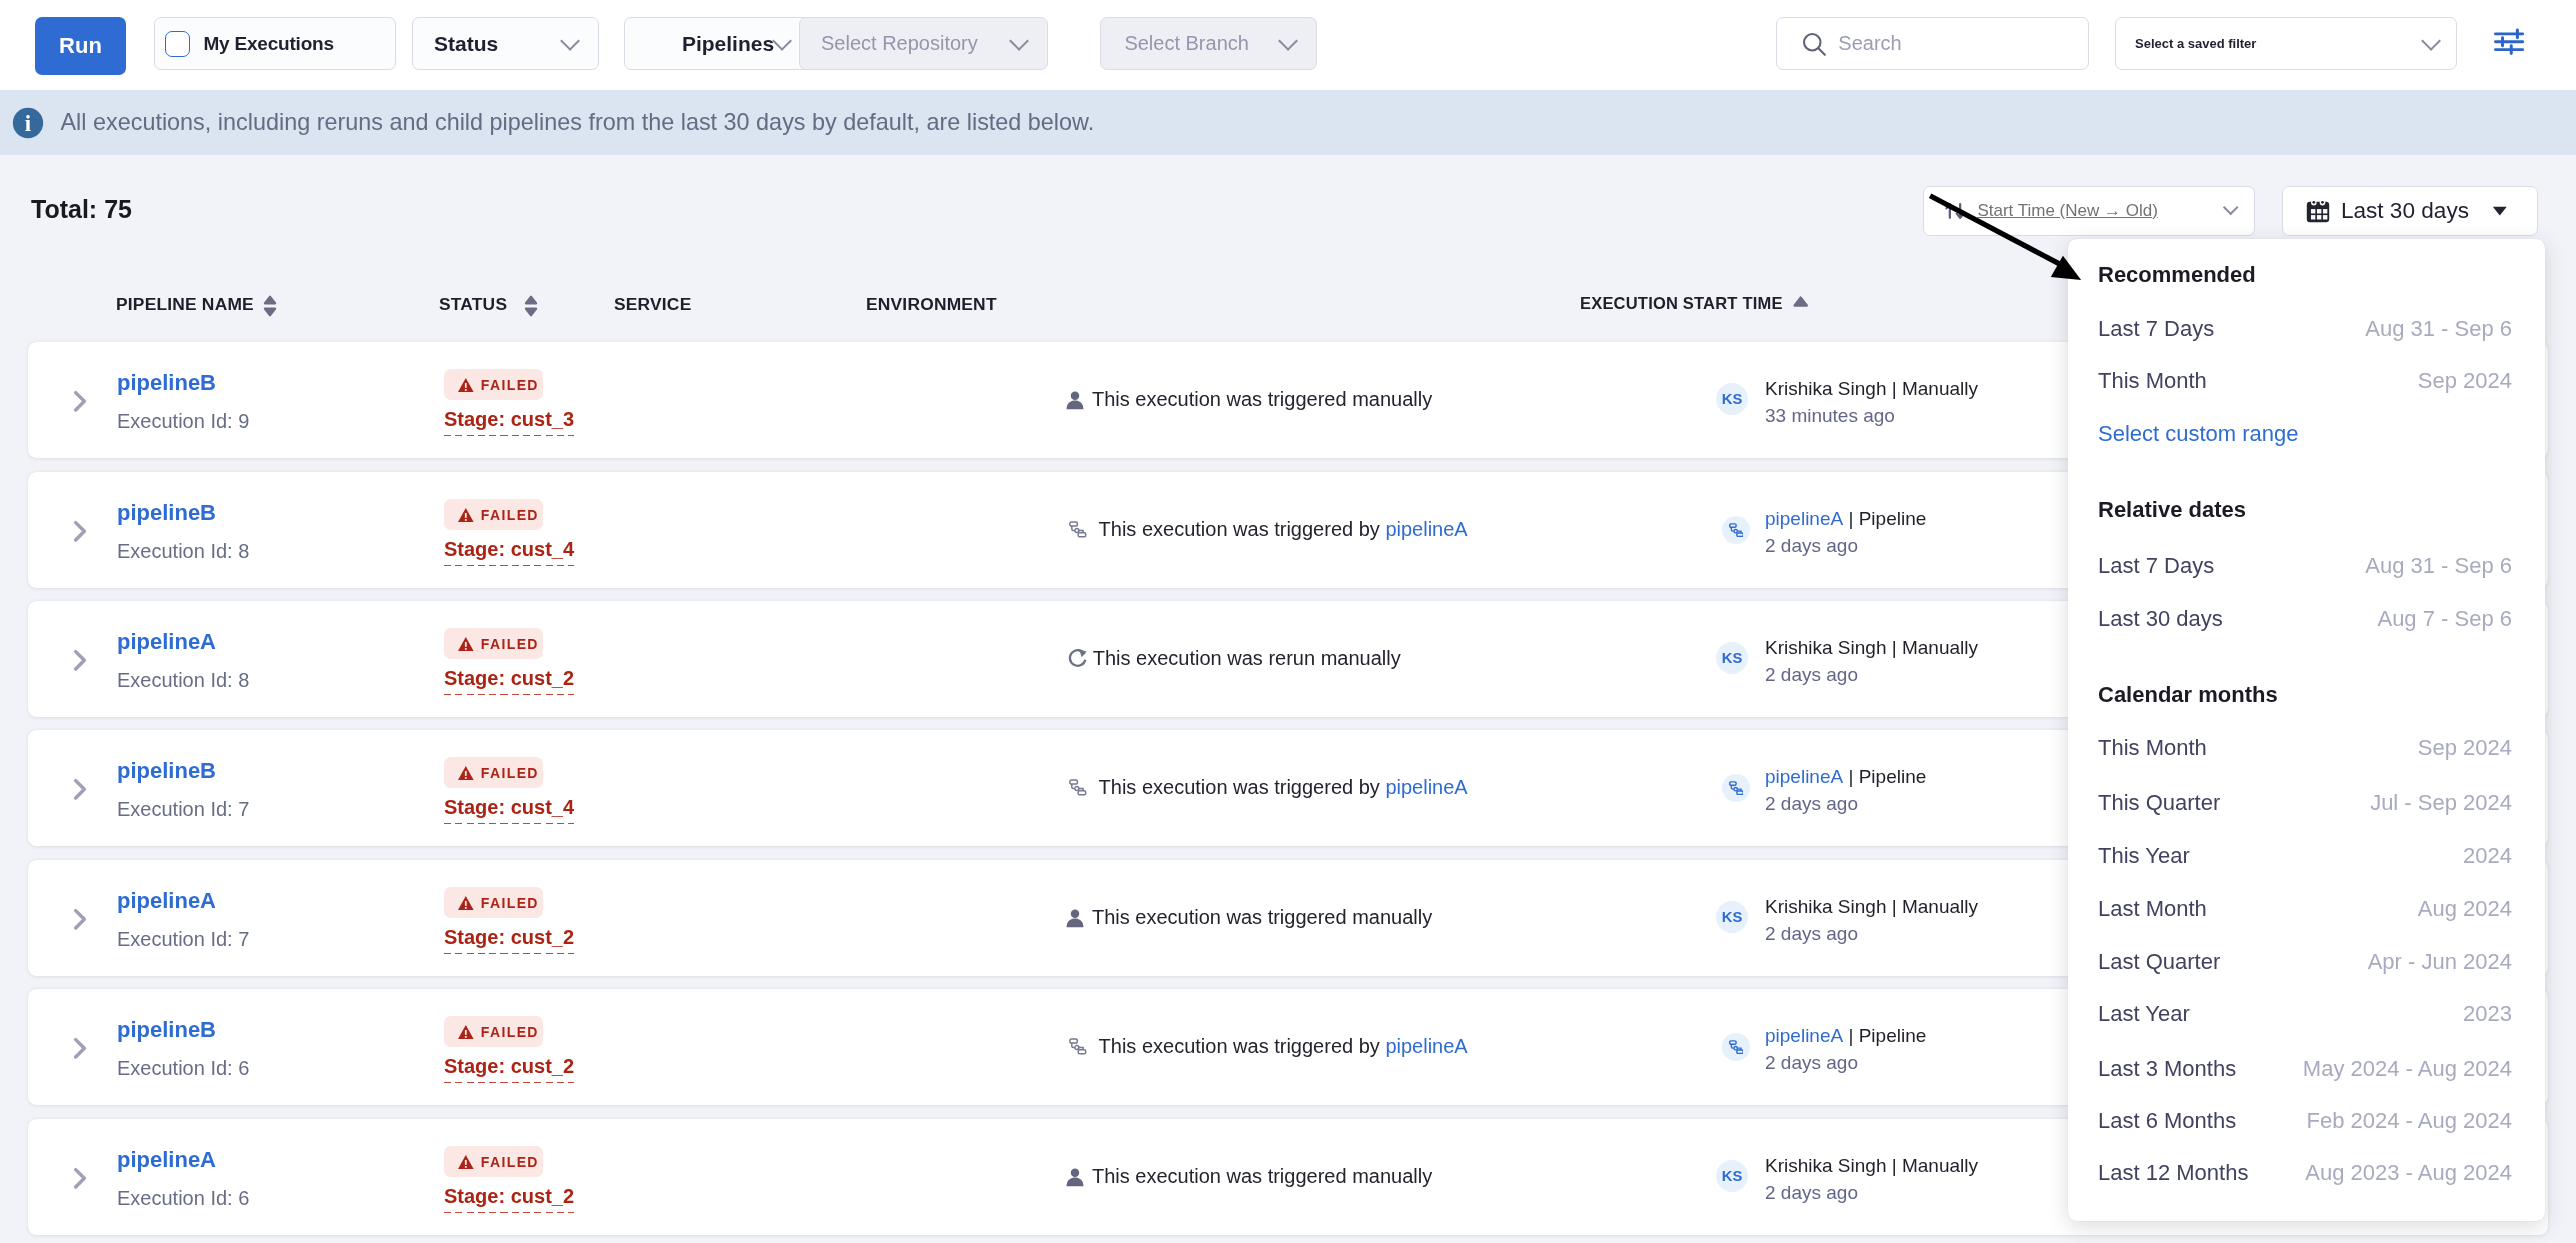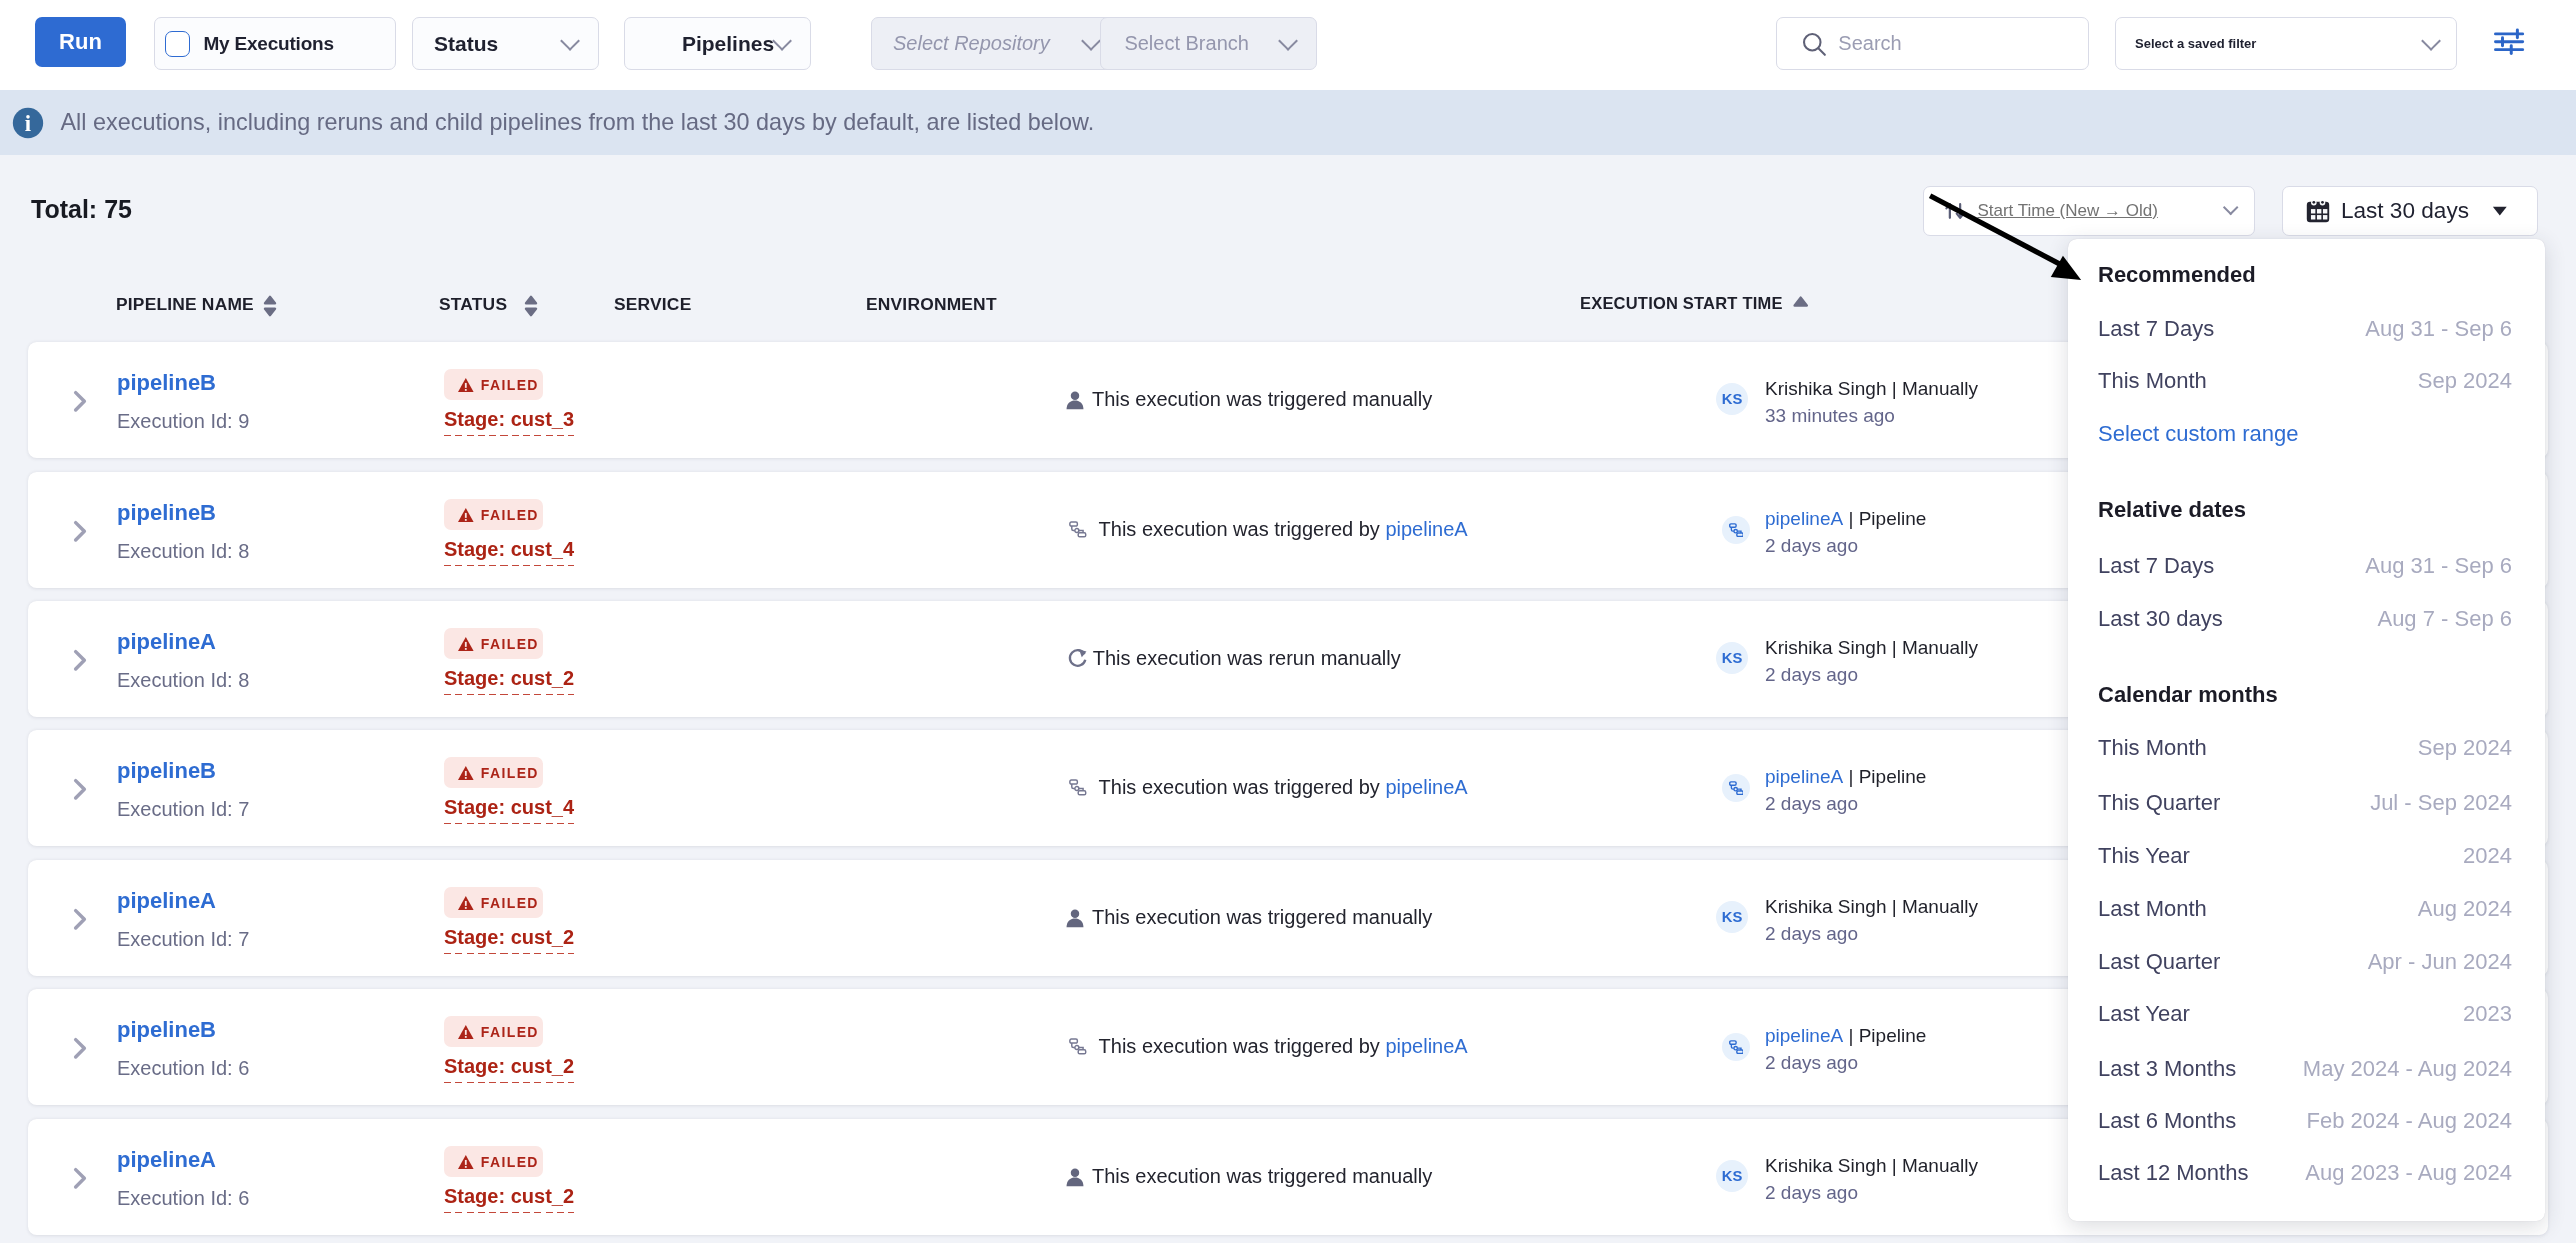--- a/index.html
+++ b/index.html
@@ -5,21 +5,21 @@
   * { margin:0; padding:0; box-sizing:border-box; }
   html,body { width:2576px; height:1244px; overflow:hidden; }
   body { font-family:"Liberation Sans", sans-serif; background:#f1f3f8; position:relative; }
   .abs { position:absolute; }
   
   #topbar { position:absolute; left:0; top:0; width:2576px; height:90px; background:#ffffff; }
   .tbtn { position:absolute; top:17.4px; height:53px; border-radius:7px; border:1.7px solid #d9dbe7; background:#fbfcfe; display:flex; align-items:center; }
   .tbtn .lbl { font-size:21px; font-weight:600; color:#1f2130; }
   .tbtn .lblg { font-size:20px; color:#9496ad; }
   .chev { width:14px; height:14px; border-right:2.3px solid #888aa0; border-bottom:2.3px solid #888aa0; transform:rotate(45deg) translateY(-4.3px); }
-  #run { position:absolute; left:35px; top:17.4px; width:91px; height:50px; background:#2e6bd2; border-radius:7px; color:#ffffff; font-size:22px; font-weight:700; display:flex; align-items:center; justify-content:center; }
+  #run { position:absolute; left:35px; top:17.4px; width:91px; height:58px; background:#2e6bd2; border-radius:7px; color:#ffffff; font-size:22px; font-weight:700; display:flex; align-items:center; justify-content:center; }
   
   #banner { position:absolute; left:0; top:90px; width:2576px; height:65px; background:#dbe4f1; display:flex; align-items:center; }
   #banner .txt { font-size:23.4px; color:#666a83; }
   
   #total { position:absolute; left:31px; top:195px; font-size:25px; font-weight:700; color:#181a22; }
   .hcol { position:absolute; top:294px; font-size:17.4px; font-weight:700; color:#1e1f2b; letter-spacing:0.2px; }
   
   .card { position:absolute; left:28px; width:2520px; height:116px; background:#ffffff; border-radius:8.7px; box-shadow:0 0.9px 3.5px rgba(40,41,61,0.10); }
   .pname { position:absolute; left:89px; top:28px; font-size:22px; font-weight:700; color:#2e6cd2; }
   .pid { position:absolute; left:89px; top:68px; font-size:20px; color:#696c87; }
@@ -49,21 +49,21 @@
     <div class="lbl" style="margin-left:13px;font-size:19px;letter-spacing:-0.2px;white-space:nowrap;">My Executions</div>
   </div>
   <div class="tbtn" style="left:412px; width:187px;">
     <div class="lbl" style="margin-left:21px;">Status</div>
     <div class="chev" style="position:absolute; right:24px;"></div>
   </div>
   <div class="tbtn" style="left:624px; width:187px;justify-content:center;">
     <div class="lbl" style="margin-left:21px;">Pipelines</div>
     <div class="chev" style="position:absolute; right:24px;"></div>
   </div>
-  <div class="tbtn" style="left:871px; width:249px; background:#edeff5;font-style:italic;">
+  <div class="tbtn" style="left:799px; width:249px; background:#edeff5;">
     <div class="lblg" style="margin-left:21px;">Select Repository</div>
     <div class="chev" style="position:absolute; right:24px;"></div>
   </div>
   <div class="tbtn" style="left:1100px; width:217px; background:#edeff5;">
     <div class="lblg" style="margin-left:23.4px;">Select Branch</div>
     <div class="chev" style="position:absolute; right:24px;"></div>
   </div>
   <div class="tbtn" style="left:1776px; width:313px; background:#ffffff;">
     <svg width="26" height="26" viewBox="0 0 30 30" style="margin-left:24px;">
       <circle cx="13" cy="13" r="9.5" fill="none" stroke="#5f6177" stroke-width="2.4"></circle>

